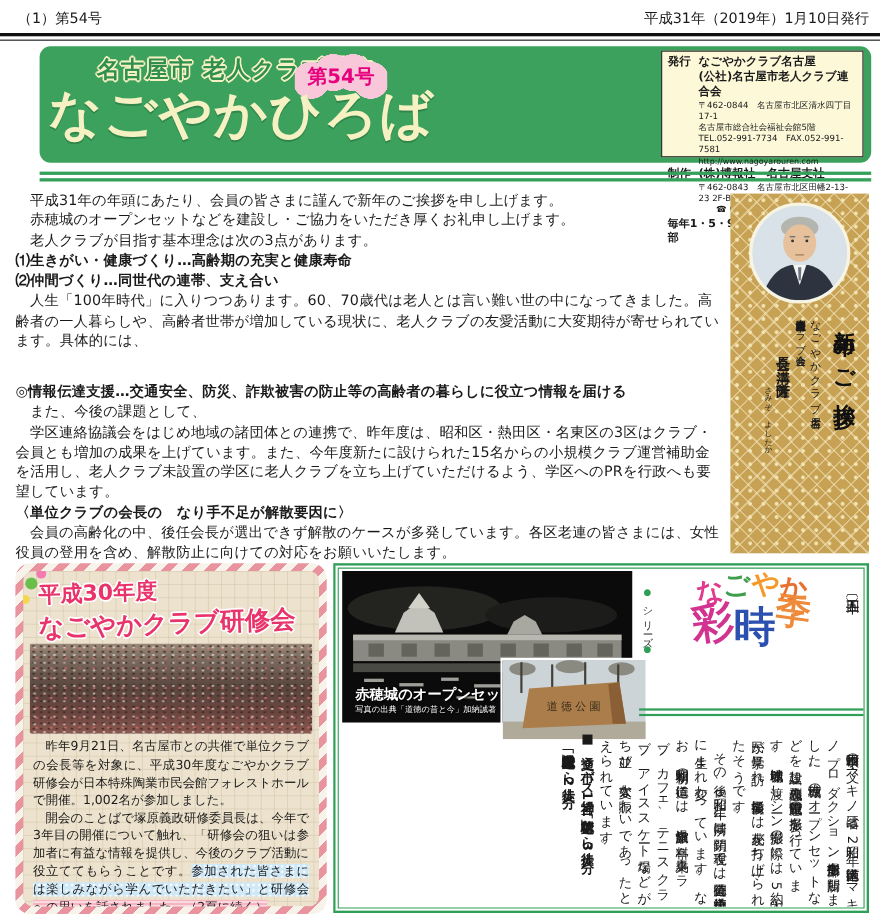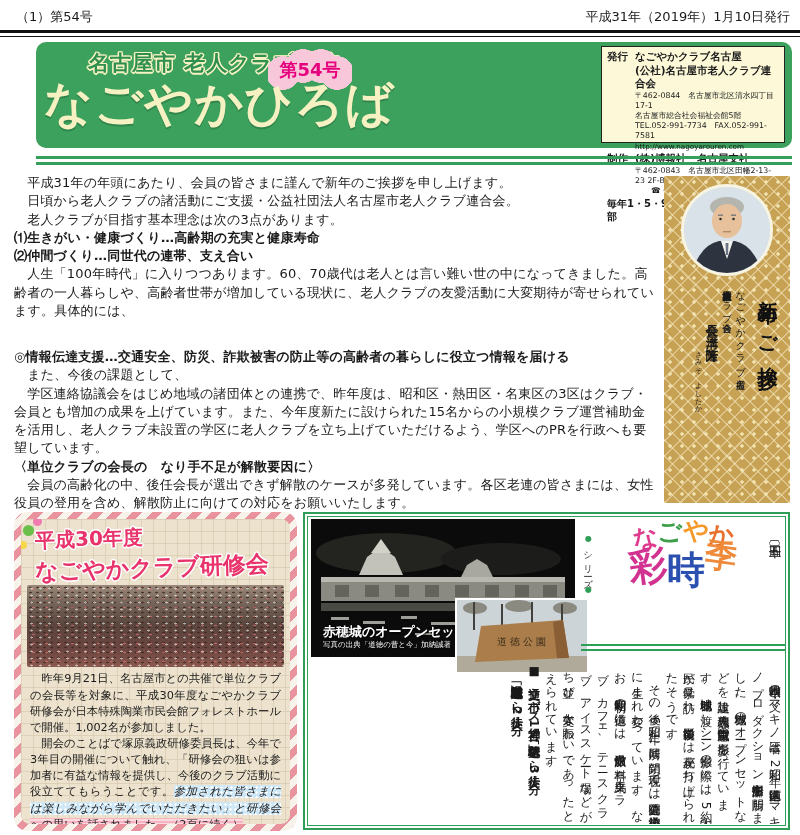--- a/index.html
+++ b/index.html
@@ -71,21 +71,21 @@
   .t1{font-size:20px;}
   .t2{font-size:23px;}
   .crowd{margin:5px 6px 0 6px;height:82px;border-radius:2px;
     background-image:radial-gradient(rgba(255,255,255,.55) 1px,transparent 1.6px),
       radial-gradient(rgba(238,120,120,.6) 1px,transparent 1.6px),
       radial-gradient(rgba(60,38,30,.8) 1px,transparent 1.6px),
       linear-gradient(to bottom,#9b8a7a 0,#7a6a5e 18%,#5a463e 48%,#6b4540 78%,#8a5a50 100%);
     background-size:9px 7px,13px 9px,7px 5px,100% 100%;}
   .t-body{padding:4px 9px 0 9px;font-size:11.3px;line-height:1.43;text-align:justify;}
   .hl-blue{background-color:#cfe8f7;
-    background-image:radial-gradient(rgba(255,255,255,.95) 1px,transparent 1.4px);background-size:5px 5px;font-style:italic;}
+    background-image:radial-gradient(rgba(255,255,255,.95) 1px,transparent 1.4px);background-size:5px 5px;}
   .hl-pink{background:repeating-linear-gradient(0deg,#f6b3c0 0 2px,#fbd9e0 2px 4px);}
   .confetti{position:absolute;border-radius:50%;}
   .cf1{width:11px;height:11px;background:#6abf4b;left:2px;top:6px;}
   .cf2{width:9px;height:9px;background:#f27bb2;left:12px;top:-2px;}
   .cf3{width:8px;height:8px;background:#f5d84a;left:-2px;top:22px;}
 
   
   #saiji{left:303px;top:512px;width:487px;height:318px;box-sizing:border-box;background:#fff;
     border:2px solid #2f9e56;box-shadow:inset 0 0 0 2px #fff,inset 0 0 0 3px #2f9e56;}
   .castle{position:absolute;left:6px;top:5px;width:264px;height:138px;}
@@ -171,21 +171,21 @@
       <p class="g-title">新年のご挨拶</p>
       <p class="g-org1">なごやかクラブ名古屋</p>
       <p class="g-org2">公益社団法人名古屋市老人クラブ連合会</p>
       <p class="g-chair">会長　三溝　芳隆</p>
       <p class="g-furi">さみぞ　よしたか</p>
     </div>
   </div>
 
   <div id="band-u" class="vband">
     <p>　平成31年の年頭にあたり、会員の皆さまに謹んで新年のご挨拶を申し上げます。</p>
-    <p>　日頃から老人クラブの諸活動にご支援・公益社団法人名古屋市老人クラブ連合会。</p>
+    <p>　赤穂城のオープンセットなどを建設し・ご協力をいただき厚くお礼申し上げます。</p>
     <p>　老人クラブが目指す基本理念は次の3点があります。</p>
     <p class="b">⑴生きがい・健康づくり…高齢期の充実と健康寿命</p>
     <p class="b">⑵仲間づくり…同世代の連帯、支え合い</p>
     <p>　人生「100年時代」に入りつつあります。60、70歳代は老人とは言い難い世の中になってきました。高齢者の一人暮らしや、高齢者世帯が増加している現状に、老人クラブの友愛活動に大変期待が寄せられています。具体的には、</p>
 
   </div>
 
   <div id="band-l" class="vband">
     <p class="b">◎情報伝達支援…交通安全、防災、詐欺被害の防止等の高齢者の暮らしに役立つ情報を届ける</p>
     <p>　また、今後の課題として、</p>

